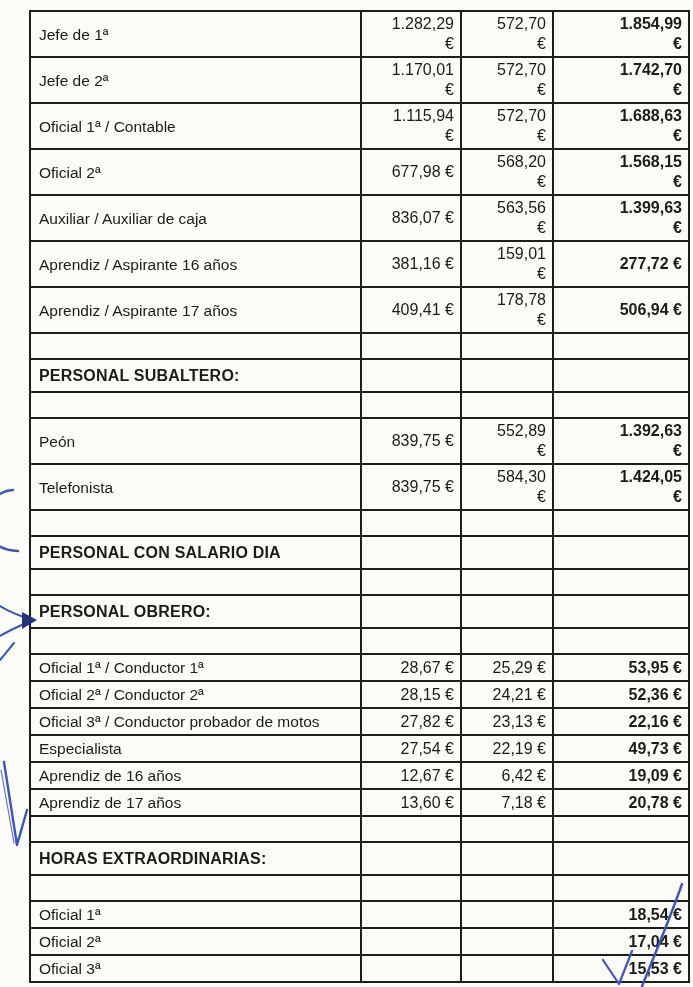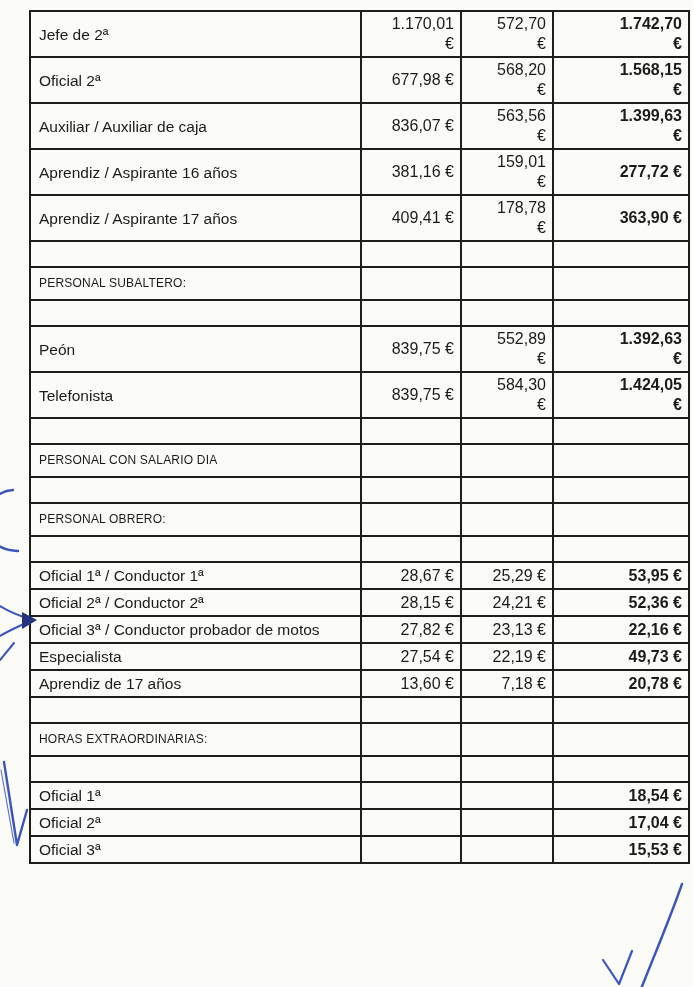--- a/index.html
+++ b/index.html
@@ -42,22 +42,22 @@
     font-size: 16px;
     line-height: 20px;
     padding: 2px 6px 2px 2px;
     white-space: pre-line;
   }
   td.total { font-weight: 700; }
   tr.data td { height: 21px; }
   tr.spacer td { height: 20px; }
   tr.section td { height: 27px; }
   tr.section td.lbl {
-    font-weight: 400;
-    font-size: 12px;
+    font-weight: 700;
+    font-size: 16px;
     letter-spacing: 0.2px;
   }
   .ink-overlay {
     position: absolute;
     left: 0;
     top: 0;
     width: 693px;
     height: 987px;
     pointer-events: none;
   }
@@ -69,26 +69,44 @@
 
   <table class="salary-table">
     <colgroup>
       <col style="width:331px">
       <col style="width:100px">
       <col style="width:92px">
       <col style="width:136px">
     </colgroup>
     <tbody>
         <tr class="data">
+          <td class="lbl">Jefe de 1ª</td>
+          <td class="num">1.282,29
+€</td>
+          <td class="num">572,70
+€</td>
+          <td class="num total">1.854,99
+€</td>
+        </tr>
+        <tr class="data">
           <td class="lbl">Jefe de 2ª</td>
           <td class="num">1.170,01
 €</td>
           <td class="num">572,70
 €</td>
           <td class="num total">1.742,70
+€</td>
+        </tr>
+        <tr class="data">
+          <td class="lbl">Oficial 1ª / Contable</td>
+          <td class="num">1.115,94
+€</td>
+          <td class="num">572,70
+€</td>
+          <td class="num total">1.688,63
 €</td>
         </tr>
         <tr class="data">
           <td class="lbl">Oficial 2ª</td>
           <td class="num">677,98 €</td>
           <td class="num">568,20
 €</td>
           <td class="num total">1.568,15
 €</td>
         </tr>
@@ -105,21 +123,21 @@
           <td class="num">381,16 €</td>
           <td class="num">159,01
 €</td>
           <td class="num total">277,72 €</td>
         </tr>
         <tr class="data">
           <td class="lbl">Aprendiz / Aspirante 17 años</td>
           <td class="num">409,41 €</td>
           <td class="num">178,78
 €</td>
-          <td class="num total">363,90 €</td>
+          <td class="num total">506,94 €</td>
         </tr>
         <tr class="spacer">
           <td class="lbl"></td>
           <td class="num"></td>
           <td class="num"></td>
           <td class="num total"></td>
         </tr>
         <tr class="section">
           <td class="lbl">PERSONAL SUBALTERO:</td>
           <td class="num"></td>
@@ -196,20 +214,26 @@
           <td class="num">23,13 €</td>
           <td class="num total">22,16 €</td>
         </tr>
         <tr class="data">
           <td class="lbl">Especialista</td>
           <td class="num">27,54 €</td>
           <td class="num">22,19 €</td>
           <td class="num total">49,73 €</td>
         </tr>
         <tr class="data">
+          <td class="lbl">Aprendiz de 16 años</td>
+          <td class="num">12,67 €</td>
+          <td class="num">6,42 €</td>
+          <td class="num total">19,09 €</td>
+        </tr>
+        <tr class="data">
           <td class="lbl">Aprendiz de 17 años</td>
           <td class="num">13,60 €</td>
           <td class="num">7,18 €</td>
           <td class="num total">20,78 €</td>
         </tr>
         <tr class="spacer">
           <td class="lbl"></td>
           <td class="num"></td>
           <td class="num"></td>
           <td class="num total"></td>

